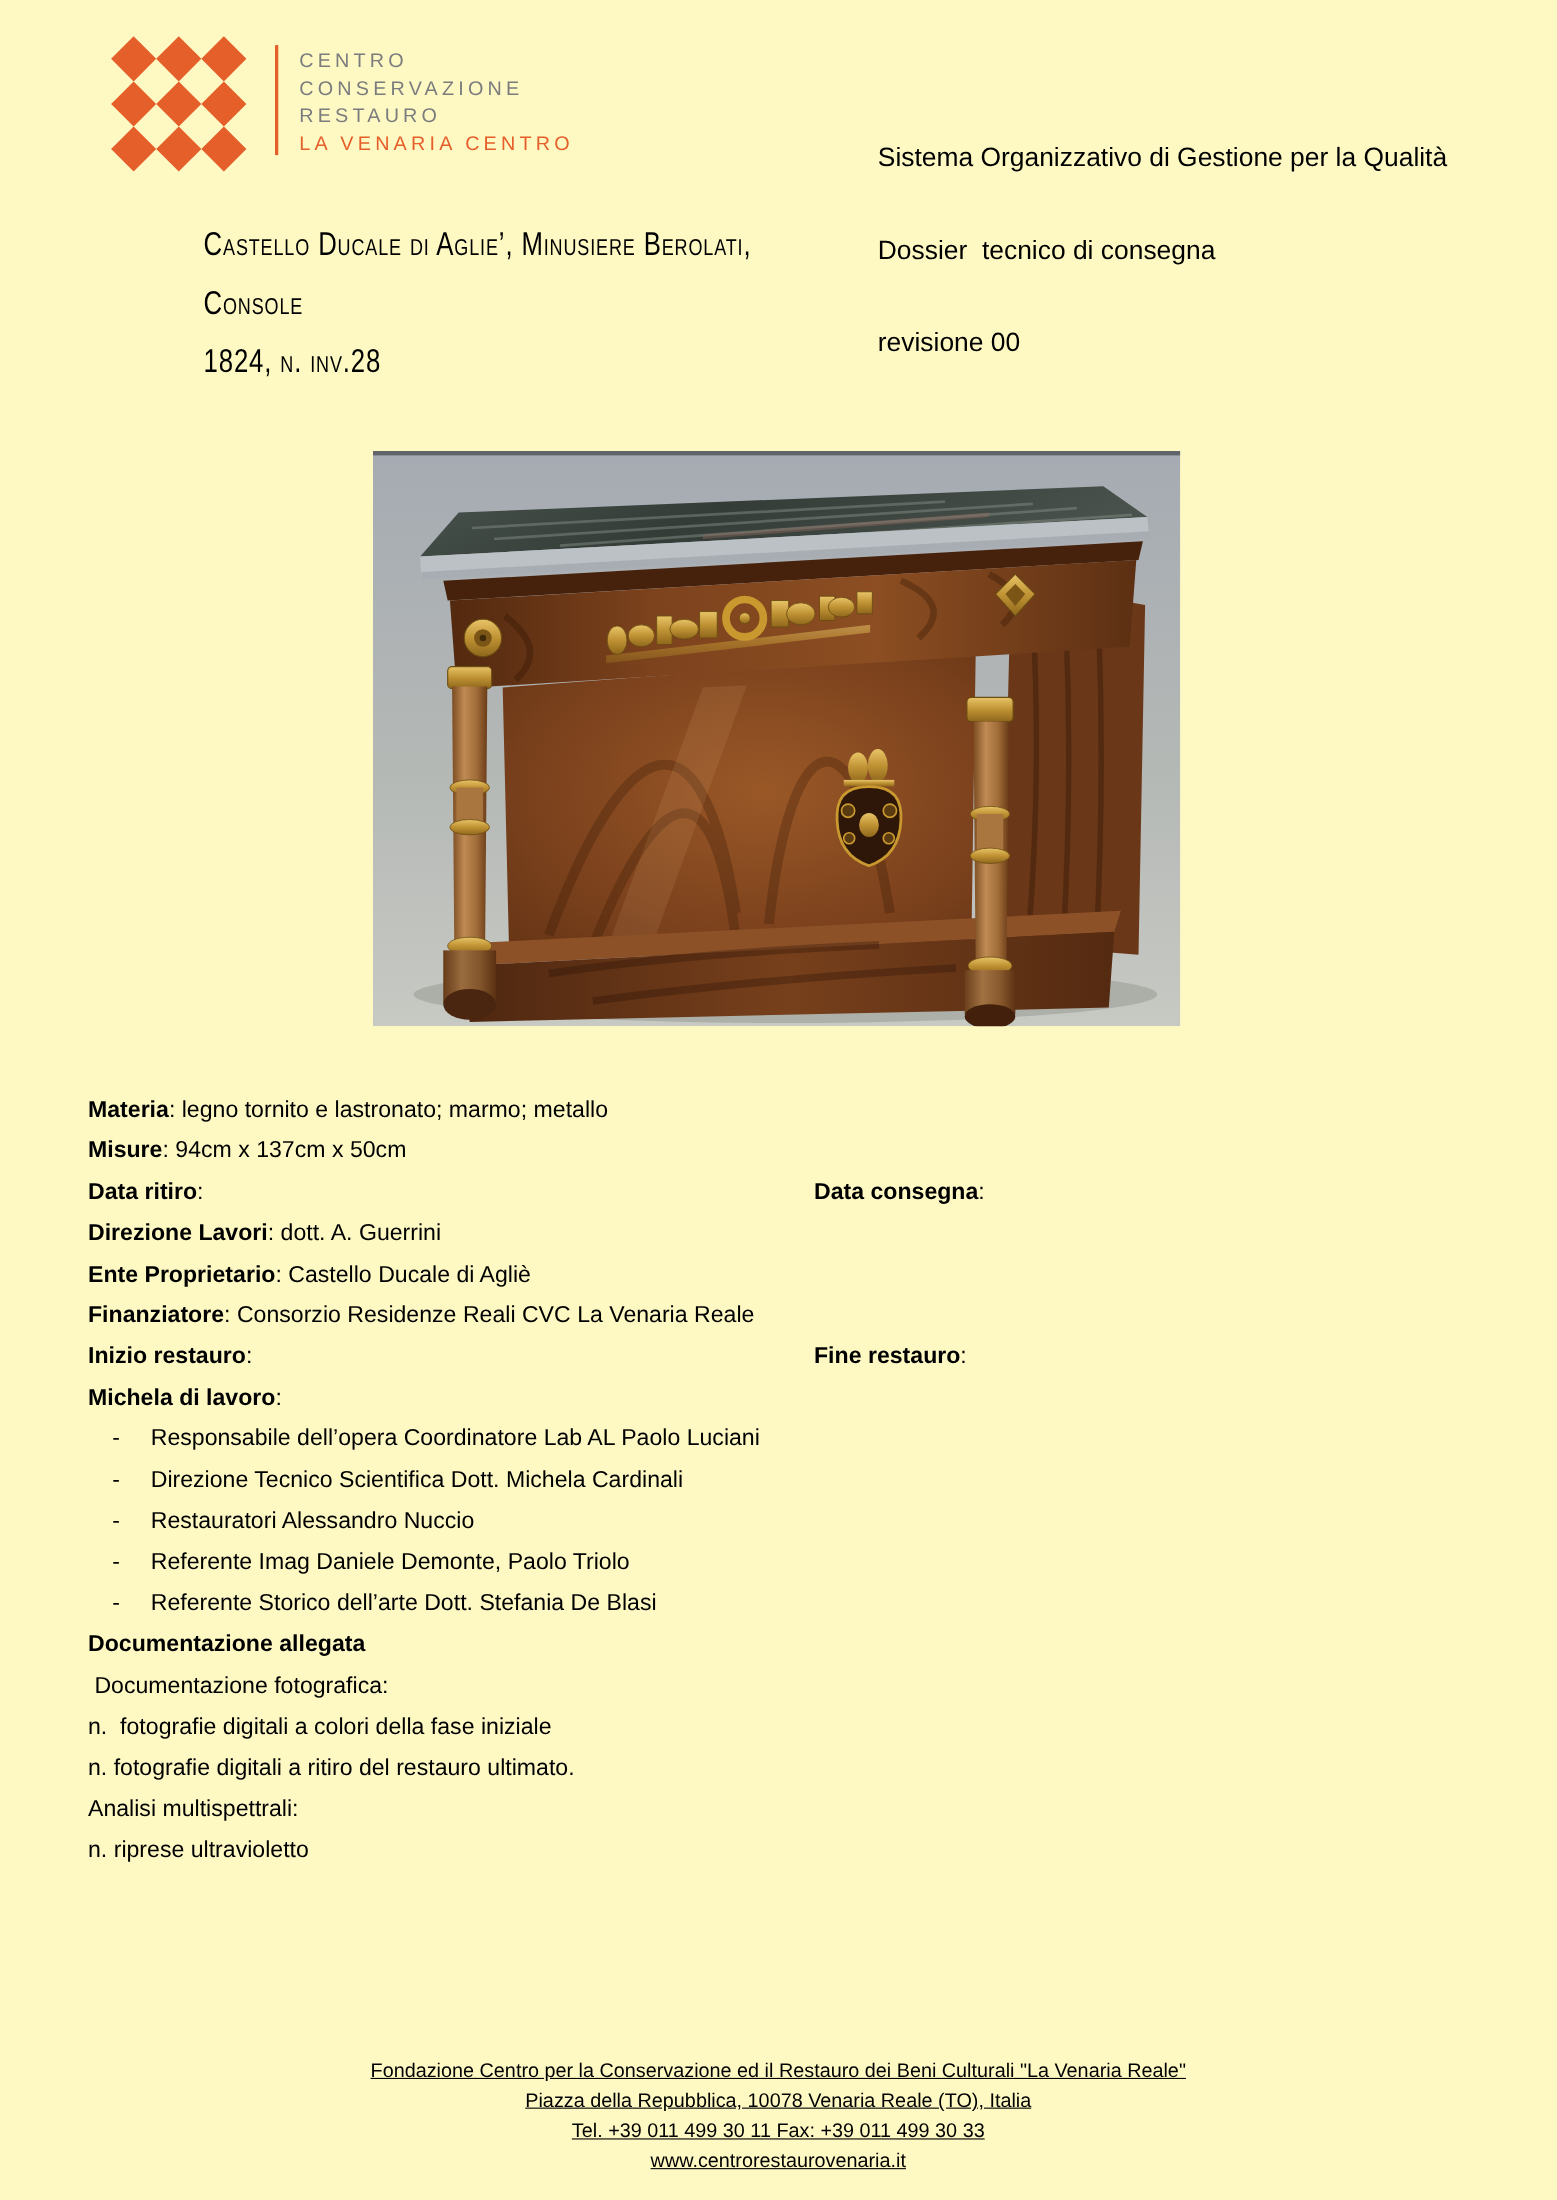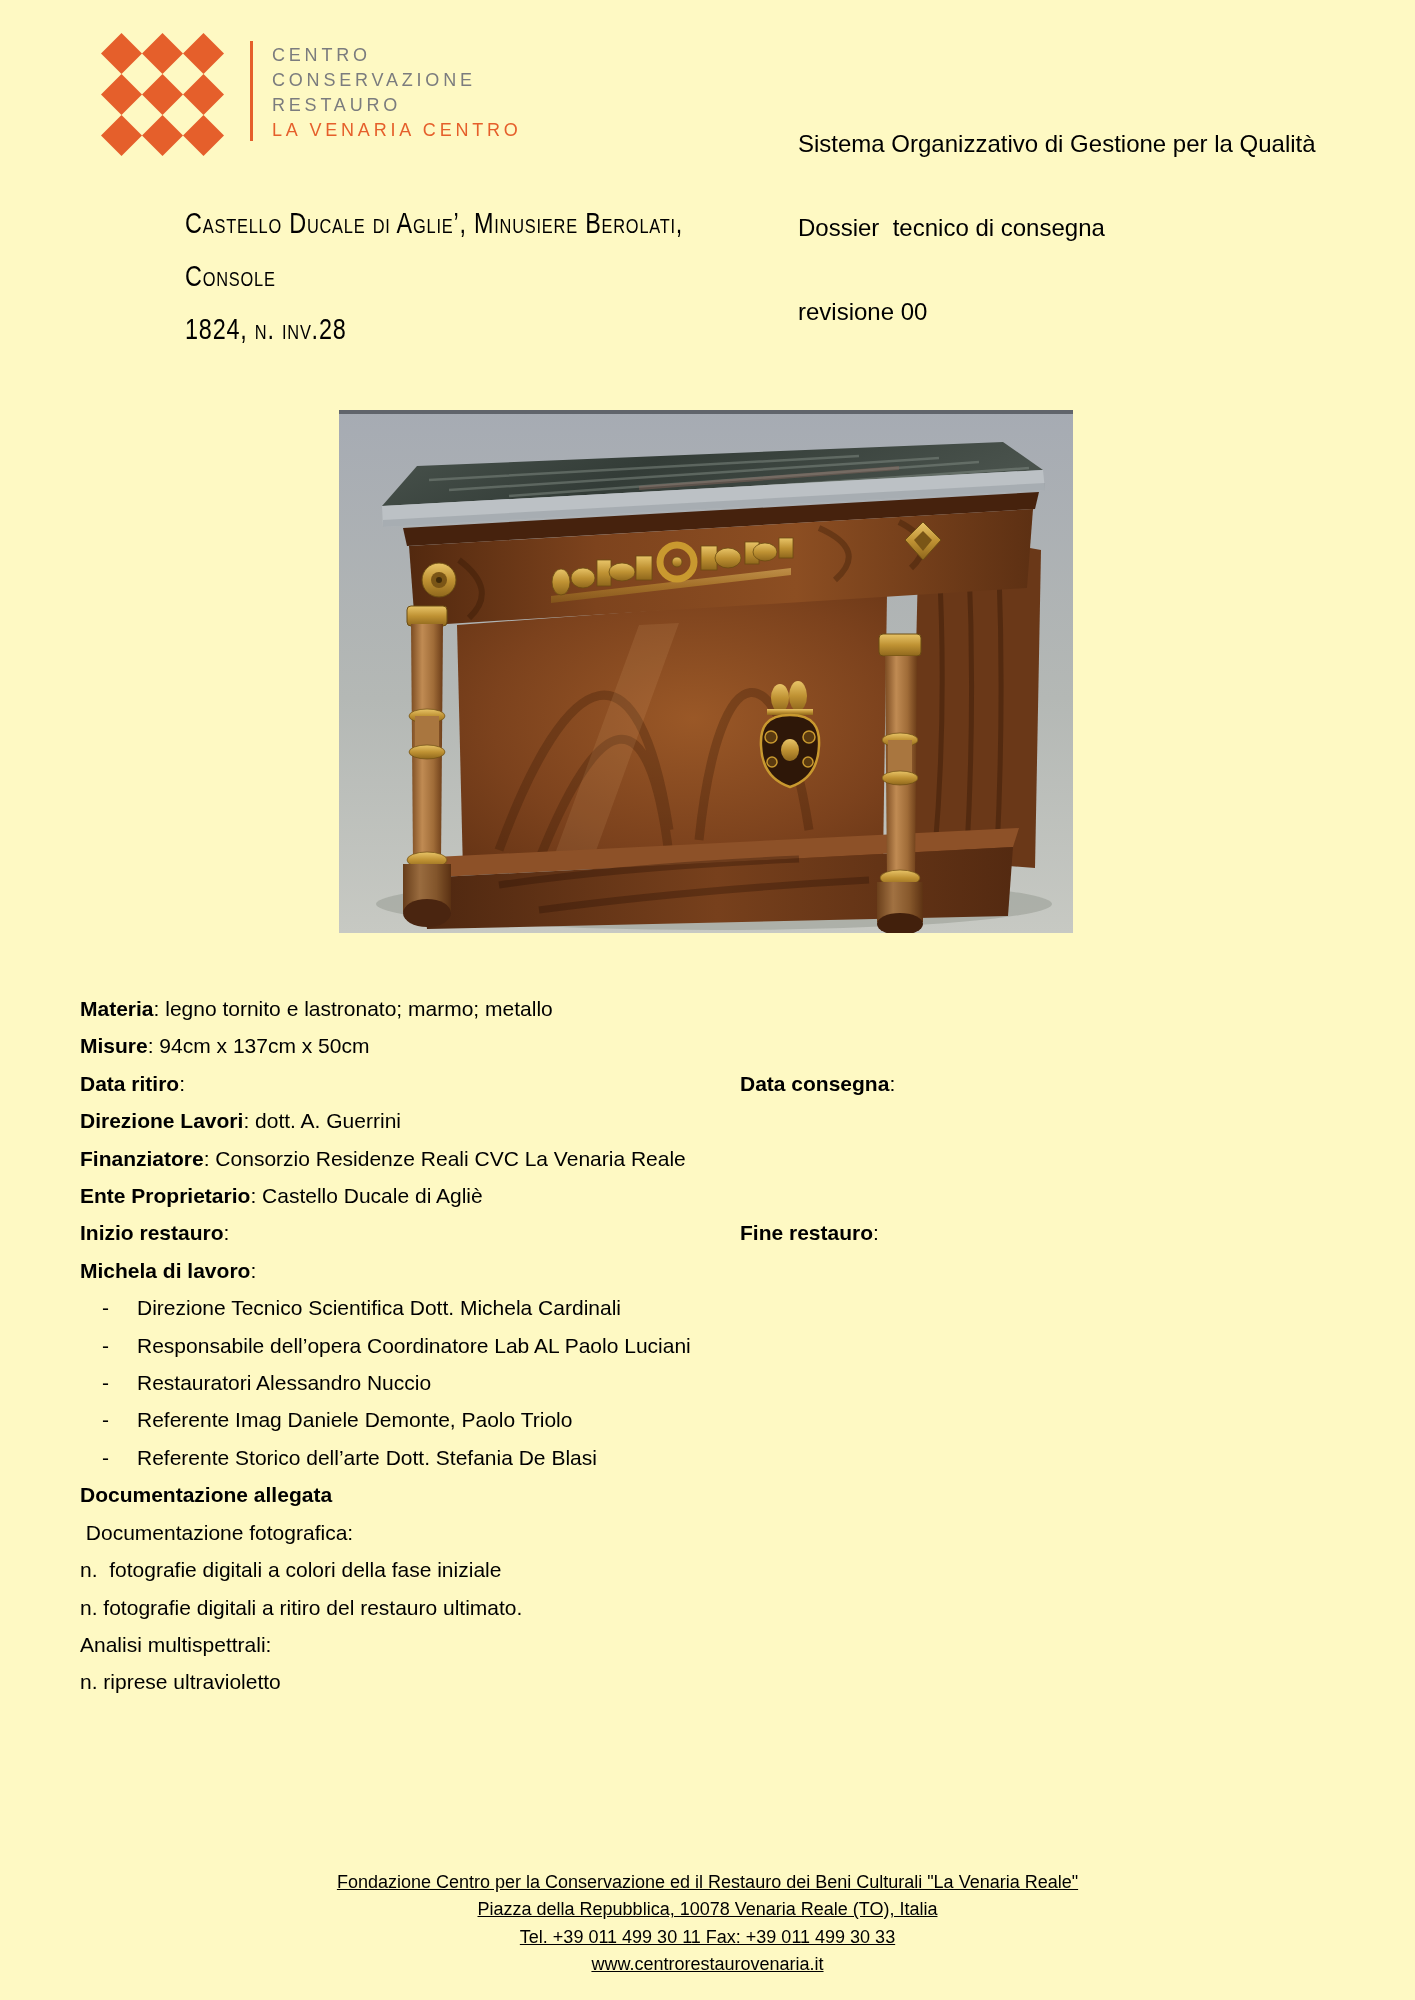--- a/index.html
+++ b/index.html
@@ -210,27 +210,27 @@
         <ellipse cx="561" cy="514" rx="23" ry="11" fill="#42200c"></ellipse>
       </g>
     </svg>
   </figure>
 
   <section class="bodytext">
     <div class="bl"><span class="lbl">Materia</span><span>:</span><span> legno tornito e lastronato; marmo; metallo</span></div>
     <div class="bl"><span class="lbl">Misure</span><span>:</span><span> 94cm x 137cm x 50cm</span></div>
     <div class="bl"><span class="lbl">Data ritiro</span><span>:</span><span class="col2"><span class="lbl">Data consegna</span><span>:</span></span></div>
     <div class="bl"><span class="lbl">Direzione Lavori</span><span>:</span><span> dott. A. Guerrini</span></div>
+    <div class="bl"><span class="lbl">Ente Proprietario</span><span>:</span><span> Castello Ducale di Agliè</span></div>
     <div class="bl"><span class="lbl">Finanziatore</span><span>:</span><span> Consorzio Residenze Reali CVC La Venaria Reale</span></div>
-    <div class="bl"><span class="lbl">Ente Proprietario</span><span>:</span><span> Castello Ducale di Agliè</span></div>
     <div class="bl"><span class="lbl">Inizio restauro</span><span>:</span><span class="col2"><span class="lbl">Fine restauro</span><span>:</span></span></div>
     <div class="bl"><span class="lbl">Michela di lavoro</span><span>:</span></div>
 
+    <div class="bl bullet-line"><span class="dash">-</span><span>Responsabile dell’opera Coordinatore Lab AL Paolo Luciani</span></div>
     <div class="bl bullet-line"><span class="dash">-</span><span>Direzione Tecnico Scientifica Dott. Michela Cardinali</span></div>
-    <div class="bl bullet-line"><span class="dash">-</span><span>Responsabile dell’opera Coordinatore Lab AL Paolo Luciani</span></div>
     <div class="bl bullet-line"><span class="dash">-</span><span>Restauratori Alessandro Nuccio</span></div>
     <div class="bl bullet-line"><span class="dash">-</span><span>Referente Imag Daniele Demonte, Paolo Triolo</span></div>
     <div class="bl bullet-line"><span class="dash">-</span><span>Referente Storico dell’arte Dott. Stefania De Blasi</span></div>
 
     <div class="bl lbl">Documentazione allegata</div>
     <div class="bl"> Documentazione fotografica:</div>
     <div class="bl">n.  fotografie digitali a colori della fase iniziale</div>
     <div class="bl">n. fotografie digitali a ritiro del restauro ultimato.</div>
     <div class="bl">Analisi multispettrali:</div>
     <div class="bl">n. riprese ultravioletto</div>

